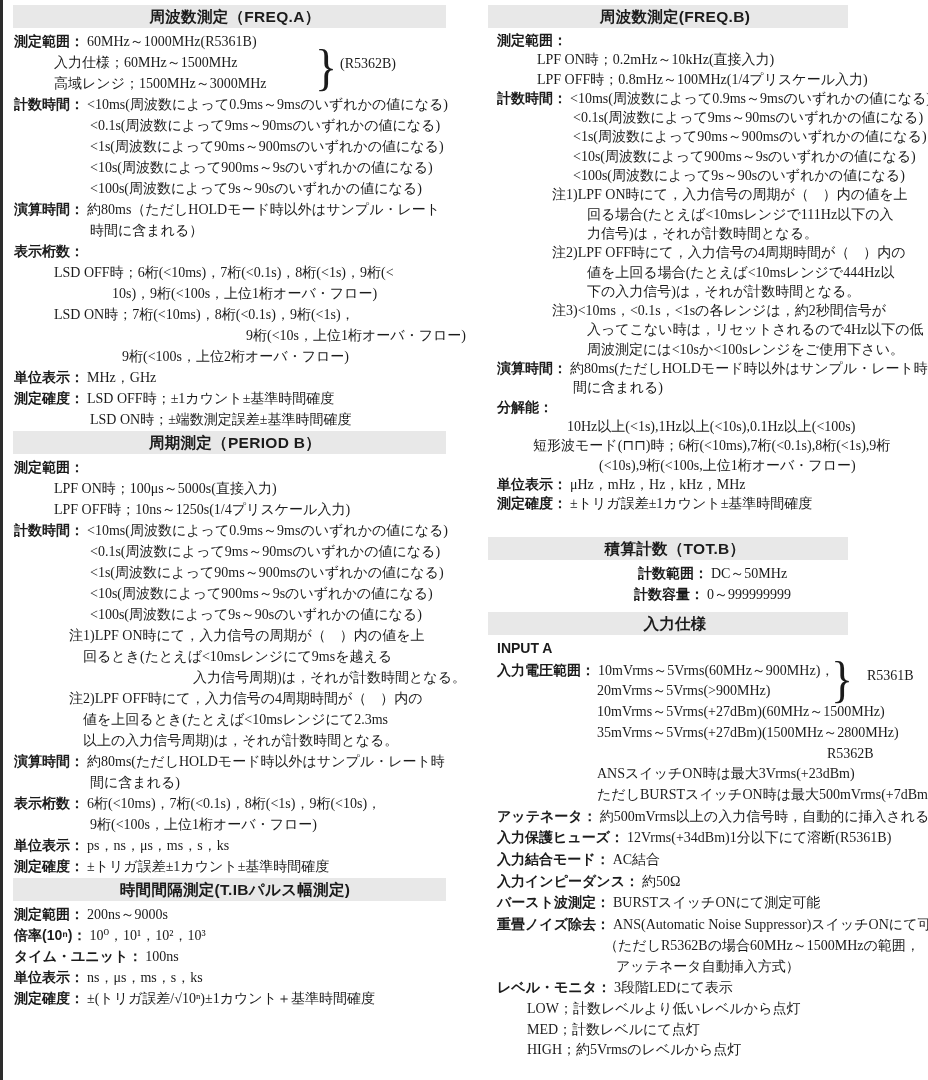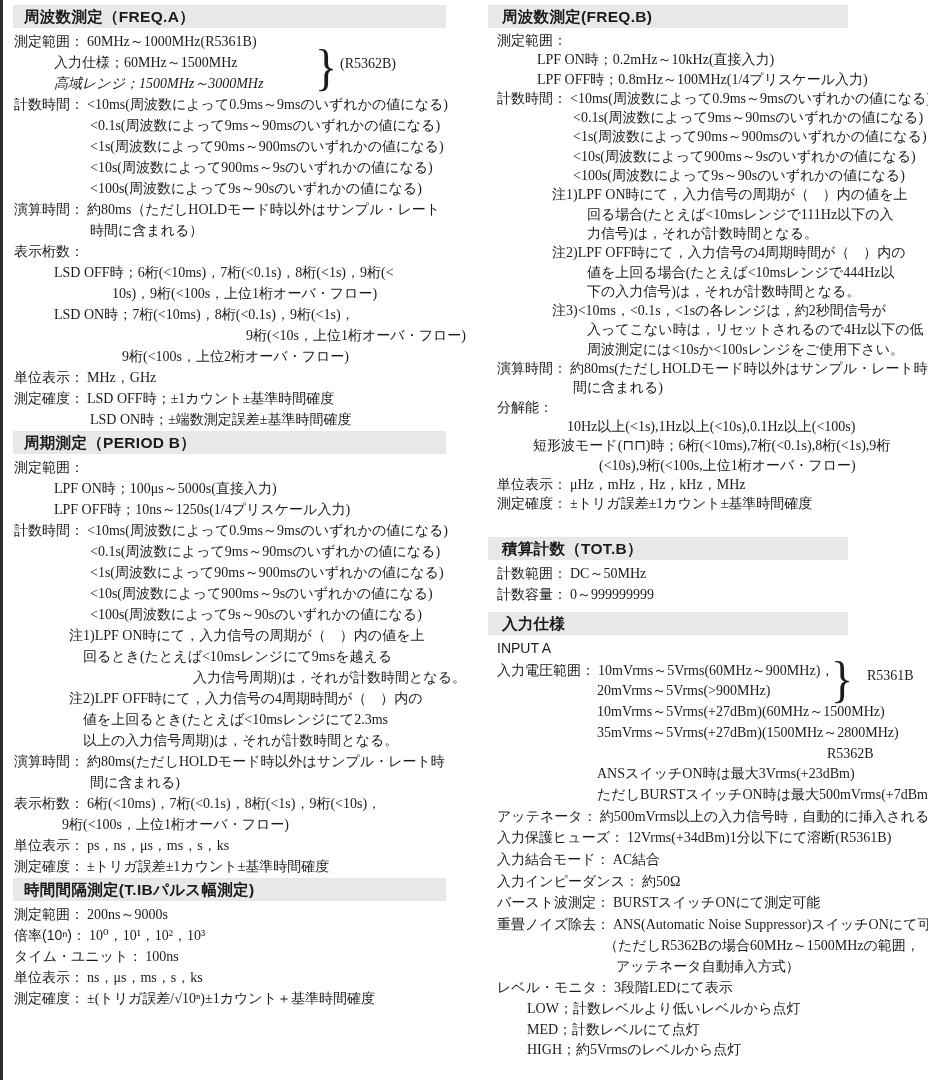--- a/index.html
+++ b/index.html
@@ -5,44 +5,44 @@
   html,body{margin:0;padding:0;background:#ffffff;}
   .page{position:relative;width:928px;height:1080px;background:#ffffff;overflow:hidden;
         font-family:"Liberation Serif","DejaVu Serif",serif;font-size:14px;color:#1b1b1b;}
   .edge-line{position:absolute;left:0;top:0;width:3px;height:100%;background:#2c2c2c;}
   .col{position:absolute;top:0;height:100%;}
   #col-left{left:14px;width:452px;}
   #col-right{left:497px;width:431px;}
   .section{position:absolute;left:0;width:100%;}
   .sec-header{background:#e8e8e8;height:23px;line-height:23px;box-sizing:border-box;
               font-family:"Liberation Sans","DejaVu Sans",sans-serif;font-weight:bold;font-size:15.5px;
-              padding-left:11px;letter-spacing:0.3px;}
+              padding-left:11px;letter-spacing:0.3px;text-align:center;}
   .col-left-h{margin-left:-1px;width:433px;}
   .col-right-h{margin-left:-9px;width:360px;padding-left:14px;}
   .sec-body{margin-top:3px;}
   .row{white-space:nowrap;}
-  .lbl{font-family:"Liberation Sans","DejaVu Sans",sans-serif;font-weight:normal;}
+  .lbl{font-family:"Liberation Sans","DejaVu Sans",sans-serif;font-weight:bold;}
   .lbl + .val{margin-left:3px;}
   .overlay{position:absolute;white-space:nowrap;}
   .brace{font-size:46px;line-height:46px;font-weight:400;transform:scaleY(1.08);transform-origin:top left;
          font-family:"Liberation Serif","DejaVu Serif",serif;}
   .brace-label{font-size:14px;}
 </style>
 </head>
 <body>
 
 <div class="page">
   <div class="edge-line"></div>
   <div class="col" id="col-left">
       <div class="section" style="top: 5px;">
         <div class="sec-header col-left-h">周波数測定（FREQ.A）</div>
         <div class="sec-body" style="line-height: 21px;">
           <div class="row"><span class="lbl">測定範囲：</span><span class="val">60MHz～1000MHz(R5361B)</span></div>
           <div class="row" style="margin-left: 40px;"><span class="val">入力仕様；60MHz～1500MHz</span></div>
-          <div class="row" style="margin-left: 40px; font-style: italic;"><span class="val">高域レンジ；1500MHz～3000MHz</span></div>
+          <div class="row" style="margin-left: 40px;"><span class="val">高域レンジ；1500MHz～3000MHz</span></div>
           <div class="row"><span class="lbl">計数時間：</span><span class="val">&lt;10ms(周波数によって0.9ms～9msのいずれかの値になる)</span></div>
           <div class="row" style="margin-left: 76px;"><span class="val">&lt;0.1s(周波数によって9ms～90msのいずれかの値になる)</span></div>
           <div class="row" style="margin-left: 76px;"><span class="val">&lt;1s(周波数によって90ms～900msのいずれかの値になる)</span></div>
           <div class="row" style="margin-left: 76px;"><span class="val">&lt;10s(周波数によって900ms～9sのいずれかの値になる)</span></div>
           <div class="row" style="margin-left: 76px;"><span class="val">&lt;100s(周波数によって9s～90sのいずれかの値になる)</span></div>
           <div class="row"><span class="lbl">演算時間：</span><span class="val">約80ms（ただしHOLDモード時以外はサンプル・レート</span></div>
           <div class="row" style="margin-left: 76px;"><span class="val">時間に含まれる）</span></div>
           <div class="row"><span class="lbl">表示桁数：</span></div>
           <div class="row" style="margin-left: 40px;"><span class="val">LSD OFF時；6桁(&lt;10ms)，7桁(&lt;0.1s)，8桁(&lt;1s)，9桁(&lt;</span></div>
           <div class="row" style="margin-left: 98px;"><span class="val">10s)，9桁(&lt;100s，上位1桁オーバ・フロー)</span></div>
@@ -69,21 +69,21 @@
           <div class="row" style="margin-left: 76px;"><span class="val">&lt;100s(周波数によって9s～90sのいずれかの値になる)</span></div>
           <div class="row" style="margin-left: 55px;"><span class="val">注1)LPF ON時にて，入力信号の周期が（　）内の値を上</span></div>
           <div class="row" style="margin-left: 69px;"><span class="val">回るとき(たとえば&lt;10msレンジにて9msを越える</span></div>
           <div class="row" style="margin-left: 69px; text-align: right;"><span class="val">入力信号周期)は，それが計数時間となる。</span></div>
           <div class="row" style="margin-left: 55px;"><span class="val">注2)LPF OFF時にて，入力信号の4周期時間が（　）内の</span></div>
           <div class="row" style="margin-left: 69px;"><span class="val">値を上回るとき(たとえば&lt;10msレンジにて2.3ms</span></div>
           <div class="row" style="margin-left: 69px;"><span class="val">以上の入力信号周期)は，それが計数時間となる。</span></div>
           <div class="row"><span class="lbl">演算時間：</span><span class="val">約80ms(ただしHOLDモード時以外はサンプル・レート時</span></div>
           <div class="row" style="margin-left: 76px;"><span class="val">間に含まれる)</span></div>
           <div class="row"><span class="lbl">表示桁数：</span><span class="val">6桁(&lt;10ms)，7桁(&lt;0.1s)，8桁(&lt;1s)，9桁(&lt;10s)，</span></div>
-          <div class="row" style="margin-left: 48px;"><span class="val">9桁(&lt;100s，上位1桁オーバ・フロー)</span></div>
+          <div class="row" style="margin-left: 76px;"><span class="val">9桁(&lt;100s，上位1桁オーバ・フロー)</span></div>
           <div class="row"><span class="lbl">単位表示：</span><span class="val">ps，ns，μs，ms，s，ks</span></div>
           <div class="row"><span class="lbl">測定確度：</span><span class="val">±トリガ誤差±1カウント±基準時間確度</span></div>
         </div>
       </div>
       <div class="section" style="top: 878px;">
         <div class="sec-header col-left-h">時間間隔測定(T.IBパルス幅測定)</div>
         <div class="sec-body" style="line-height: 21px;">
           <div class="row"><span class="lbl">測定範囲：</span><span class="val">200ns～9000s</span></div>
           <div class="row"><span class="lbl">倍率(10ⁿ)：</span><span class="val">10⁰，10¹，10²，10³</span></div>
           <div class="row"><span class="lbl">タイム・ユニット：</span><span class="val">100ns</span></div>
@@ -118,21 +118,21 @@
           <div class="row"><span class="lbl">分解能：</span></div>
           <div class="row" style="margin-left: 70px;"><span class="val">10Hz以上(&lt;1s),1Hz以上(&lt;10s),0.1Hz以上(&lt;100s)</span></div>
           <div class="row" style="margin-left: 36px;"><span class="val">短形波モード(⊓⊓)時；6桁(&lt;10ms),7桁(&lt;0.1s),8桁(&lt;1s),9桁</span></div>
           <div class="row" style="margin-left: 102px;"><span class="val">(&lt;10s),9桁(&lt;100s,上位1桁オーバ・フロー)</span></div>
           <div class="row"><span class="lbl">単位表示：</span><span class="val">μHz，mHz，Hz，kHz，MHz</span></div>
           <div class="row"><span class="lbl">測定確度：</span><span class="val">±トリガ誤差±1カウント±基準時間確度</span></div>
         </div>
       </div>
       <div class="section" style="top: 537px;">
         <div class="sec-header col-right-h">積算計数（TOT.B）</div>
-        <div class="sec-body" style="line-height: 20px;">
+        <div class="sec-body" style="line-height: 20px; text-align: center;">
           <div class="row"><span class="lbl">計数範囲：</span><span class="val">DC～50MHz</span></div>
           <div class="row"><span class="lbl">計数容量：</span><span class="val">0～999999999</span></div>
         </div>
       </div>
       <div class="section" style="top: 612px;">
         <div class="sec-header col-right-h">入力仕様</div>
         <div class="sec-body" style="line-height: 20.7px;">
           <div class="row"><span class="lbl">INPUT A</span></div>
           <div class="row"><span class="lbl">入力電圧範囲：</span><span class="val">10mVrms～5Vrms(60MHz～900MHz)，</span></div>
           <div class="row" style="margin-left: 100px;"><span class="val">20mVrms～5Vrms(&gt;900MHz)</span></div>

